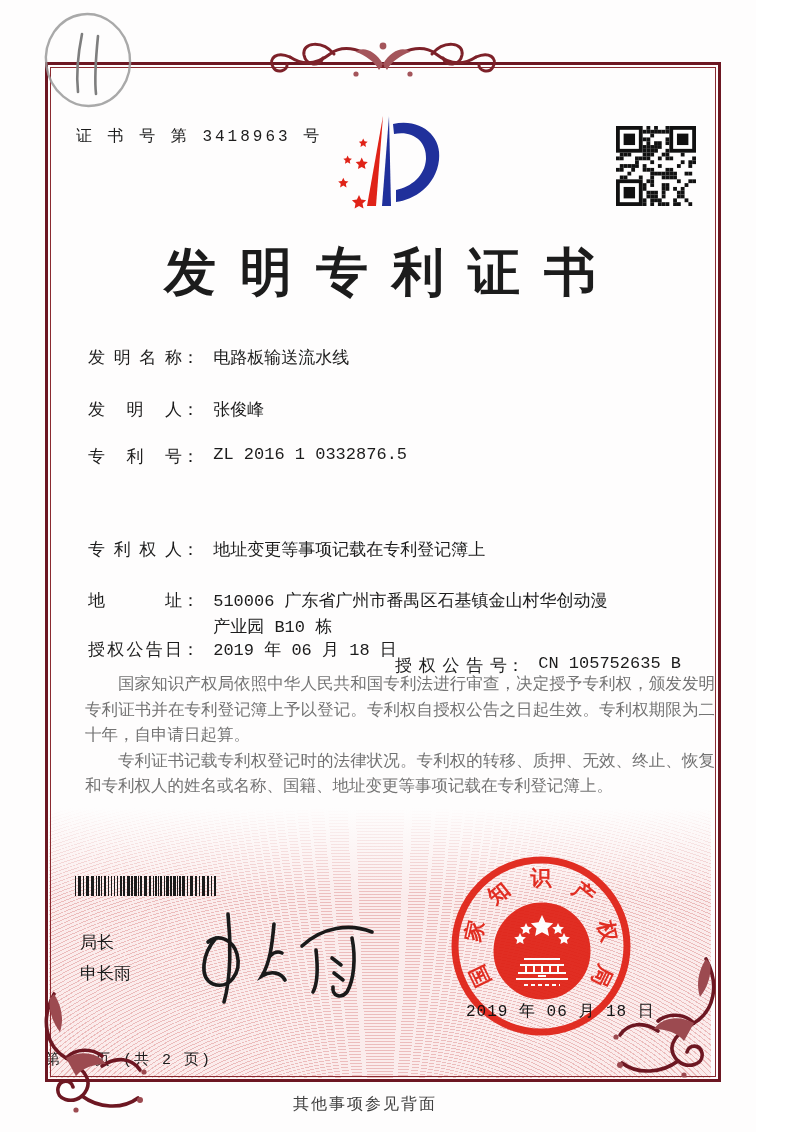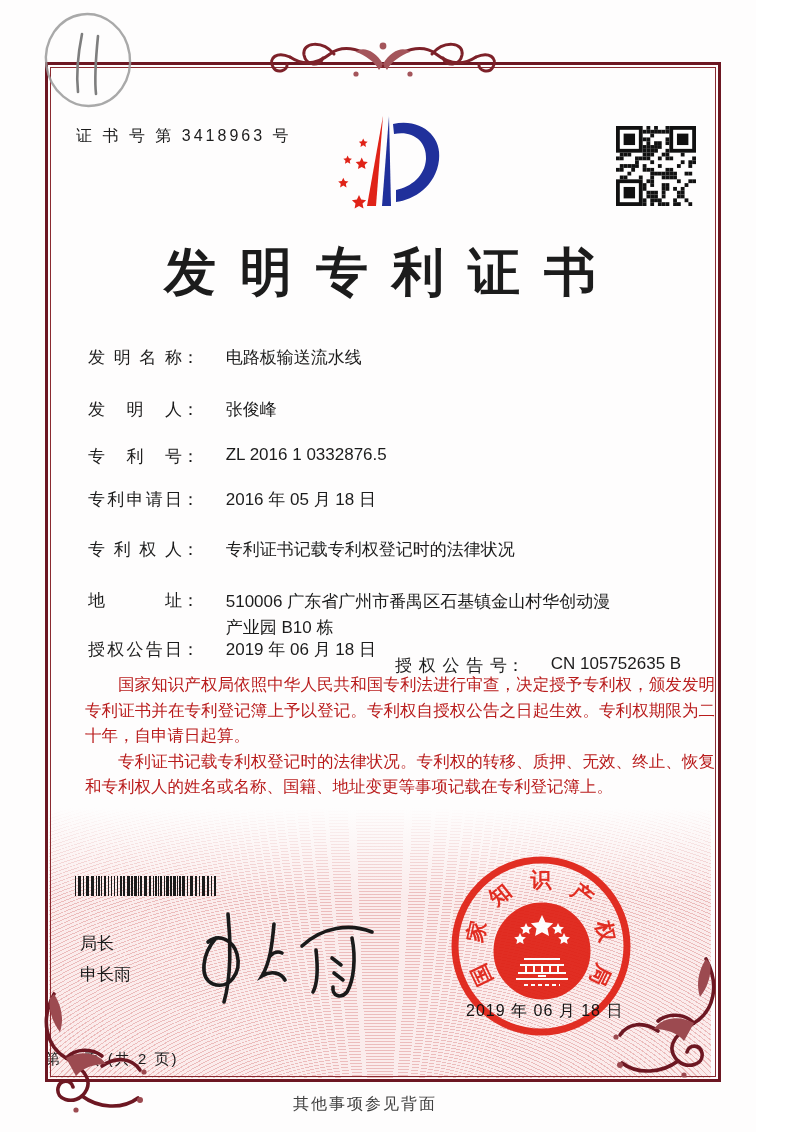--- a/index.html
+++ b/index.html
@@ -1,18 +1,18 @@
 <!DOCTYPE html>
 <html><head>
 <meta charset="utf-8">
 <style>
   html,body{margin:0;padding:0;background:#ffffff;}
   .sheet{
     position:relative;width:756px;height:1132px;background:#fefdfd;
-    font-family:Liberation Sans, sans-serif;color:#1c1c1c;overflow:hidden;
+    font-family:Liberation Mono, monospace;color:#1c1c1c;overflow:hidden;
   }
   .paper-edge{position:absolute;top:0;bottom:0;left:781px;width:2px;background:#e9e7e5;}
   
   .frame{position:absolute;left:45px;top:62px;width:670px;height:1014px;border:3px solid #6d1722;z-index:3;pointer-events:none;}
   .frame::before{content:"";position:absolute;inset:2px;border:1px solid #8a2a30;}
   
   .pink-zone{
     position:absolute;left:49px;top:808px;width:662px;height:270px;z-index:1;
     background-color:#fbecec;
     background-image:repeating-radial-gradient(900px 540px at 50% 140%,
@@ -22,29 +22,29 @@
     background:linear-gradient(to bottom,#fefdfd 0%,rgba(254,253,253,0) 100%);}
   
   .cert-no{position:absolute;left:76px;top:126px;font-size:16px;letter-spacing:3px;z-index:2;}
   .logo{position:absolute;left:326px;top:110px;width:130px;height:110px;z-index:2;}
   .qr{position:absolute;left:616px;top:126px;width:80px;height:80px;z-index:2;}
   .doc-title{position:absolute;left:45px;top:238px;width:670px;text-align:center;
     font-size:52px;font-weight:bold;letter-spacing:24px;text-indent:24px;z-index:2;}
   
   .field{position:absolute;left:88px;font-size:17px;z-index:2;white-space:nowrap;}
   .flabel{display:inline-block;width:94px;text-align:justify;text-align-last:justify;vertical-align:top;}
-  .fvalue{margin-left:22px;display:inline-block;vertical-align:top;}
+  .fvalue{margin-left:4px;display:inline-block;vertical-align:top;}
   .f0{top:346px}.f1{top:398px}.f2{top:445px}.f3{top:488px}.f4{top:538px}
   .f5{top:589px}.f5 .fvalue{white-space:normal;width:400px;line-height:26px;}
   .grant-row{top:638px;}
   .grant-no{position:absolute;left:307px;top:16px;white-space:nowrap;}
   .glabel{display:inline-block;width:112px;text-align:justify;text-align-last:justify;}
   
   .paras{position:absolute;left:85px;top:672px;width:630px;font-size:16.5px;line-height:25.5px;
-    text-align:justify;z-index:2;color:#b91c1c;}
+    text-align:justify;z-index:2;color:#737373;}
   .paras p{margin:0;text-indent:2em;}
   
   .barcode{position:absolute;left:75px;top:876px;width:143px;height:20px;z-index:2;}
   .issuer{position:absolute;left:80px;top:928px;font-size:17px;line-height:31px;z-index:2;}
   .signature{position:absolute;left:182px;top:898px;width:205px;height:108px;z-index:2;}
   .seal{position:absolute;left:448px;top:853px;width:186px;height:186px;z-index:2;opacity:.93;}
   .seal-char{position:absolute;left:50%;top:50%;width:24px;height:24px;margin:-12px 0 0 -12px;
     font-size:21px;font-weight:bold;color:#e02014;text-align:center;line-height:24px;}
   .seal-date{position:absolute;left:466px;top:1001px;font-size:16px;letter-spacing:1px;z-index:2;color:#141414;}
   .pagination{position:absolute;left:45px;top:1050px;width:640px;font-size:15px;
@@ -285,27 +285,23 @@
     <span class="fvalue">电路板输送流水线</span>
   </div>
   <div class="field f1">
     <span class="flabel">发明人</span><span>：</span>
     <span class="fvalue">张俊峰</span>
   </div>
   <div class="field f2">
     <span class="flabel">专利号</span><span>：</span>
     <span class="fvalue">ZL 2016 1 0332876.5</span>
   </div>
-  <div class="field f3">
-    <span class="flabel">专利申请日</span><span>：</span>
-    <span class="fvalue">2016 年 05 月 18 日</span>
-  </div>
   <div class="field f4">
     <span class="flabel">专利权人</span><span>：</span>
-    <span class="fvalue">专利证书记载专利权登记时的法律状况</span>
+    <span class="fvalue">地址变更等事项记载在专利登记簿上</span>
   </div>
   <div class="field f5">
     <span class="flabel">地址</span><span>：</span>
     <span class="fvalue">510006 广东省广州市番禺区石基镇金山村华创动漫产业园 B10 栋</span>
   </div>
   <div class="field grant-row">
     <span class="flabel">授权公告日</span><span>：</span>
     <span class="fvalue">2019 年 06 月 18 日</span>
     <span class="grant-no">
       <span class="glabel">授权公告号</span><span>：</span>

